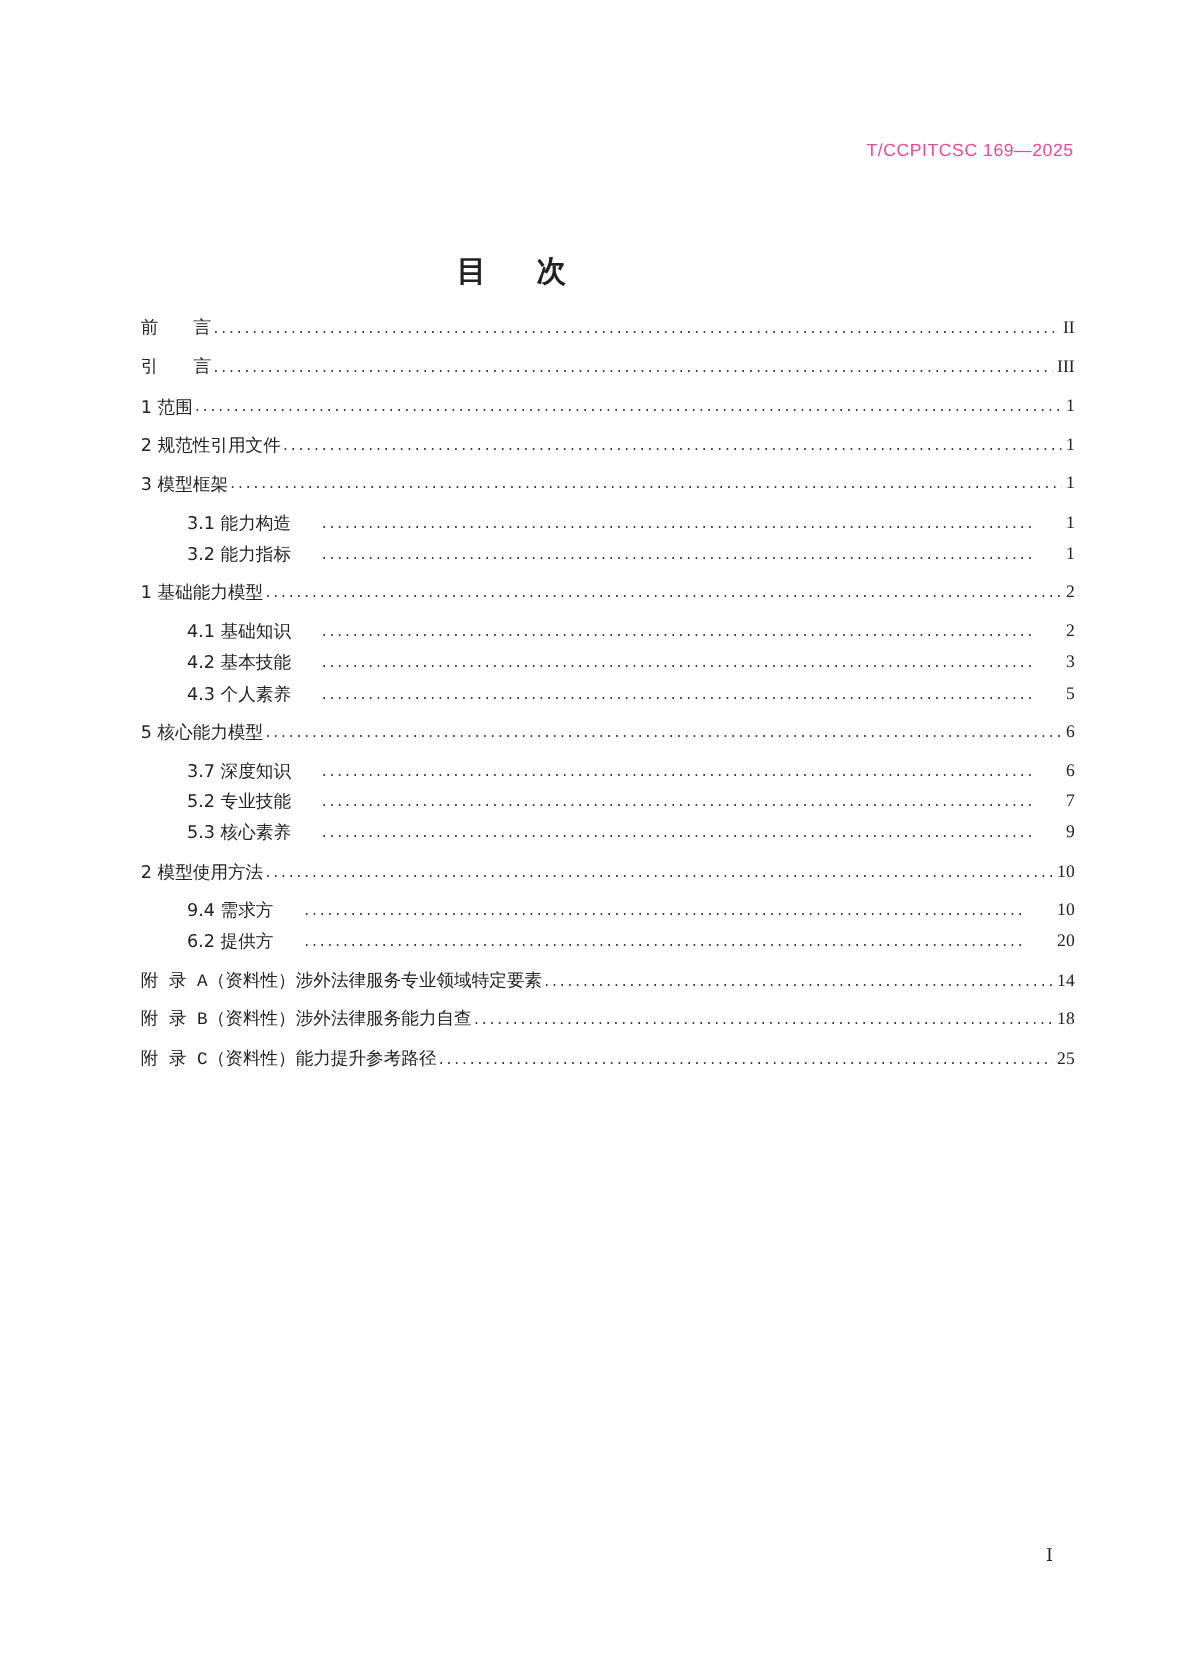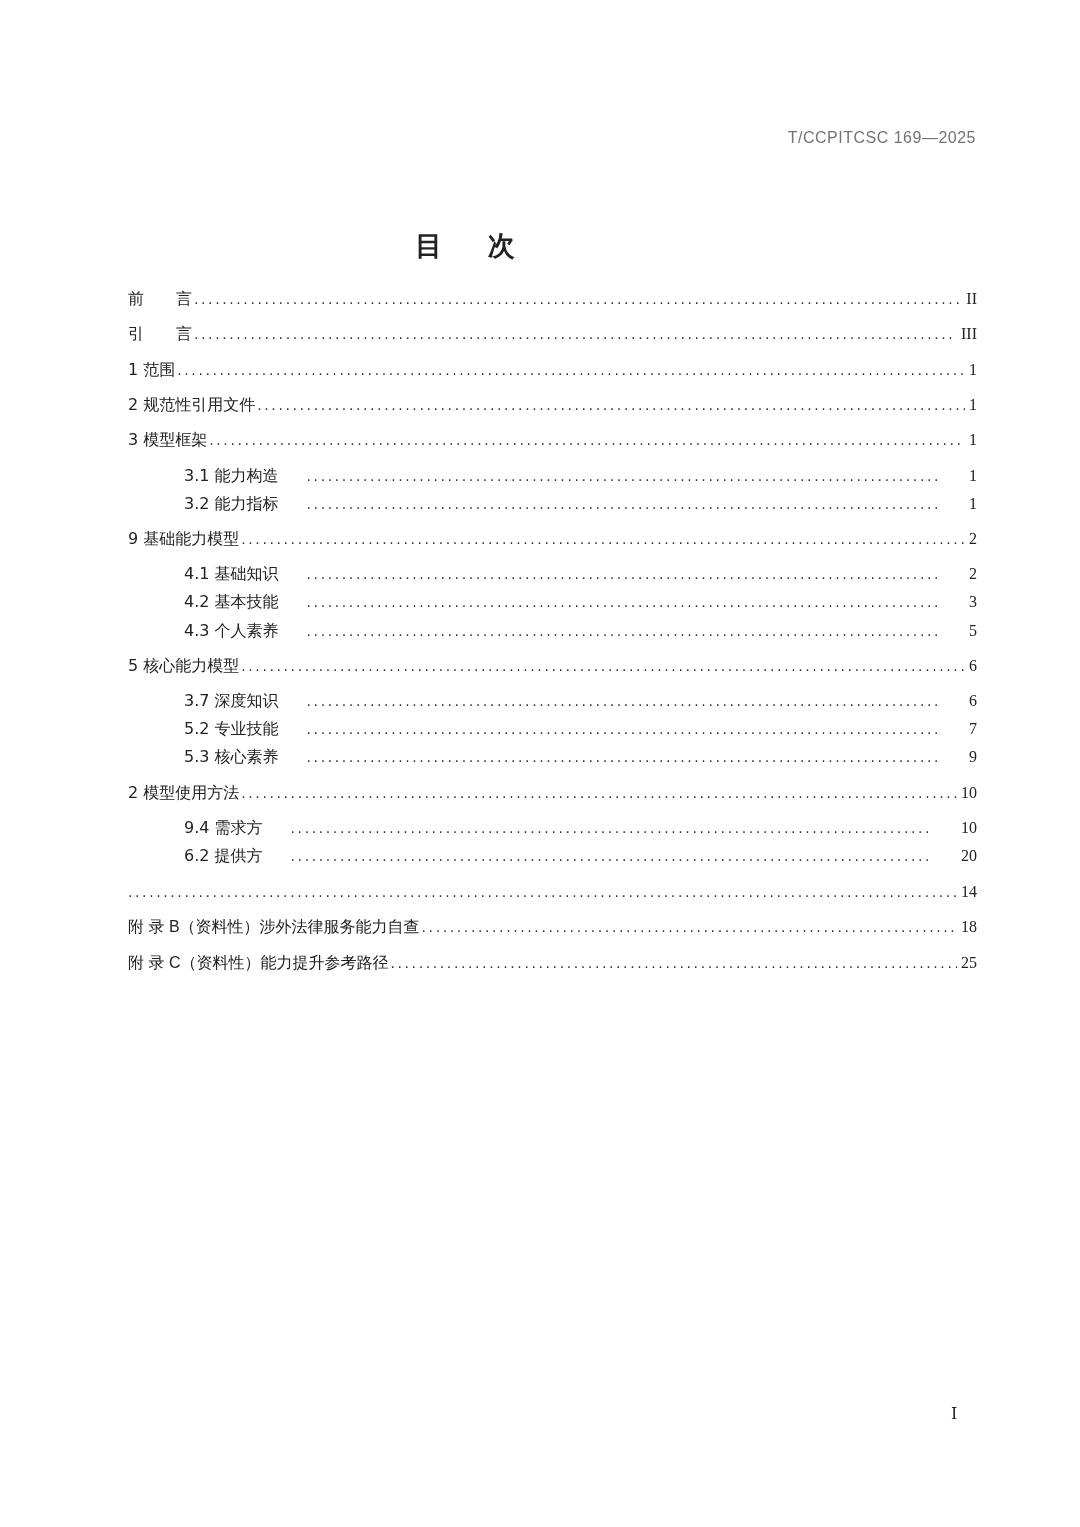--- a/index.html
+++ b/index.html
@@ -1,23 +1,23 @@
 <!DOCTYPE html>
 <html><head>
 <meta charset="utf-8">
 <style>
   html, body { margin:0; padding:0; background:#ffffff; }
   body { width:1080px; height:1527px; position:relative; overflow:hidden; font-family:"DejaVu Sans", sans-serif; color:#222; }
-  .std-code { position:absolute; top:129px; right:104px; font-size:16px; letter-spacing:0.5px; color:#737373; font-family:"Liberation Sans", sans-serif; }
+  .std-code { position:absolute; top:129px; right:104px; font-size:16px; letter-spacing:0.5px; color:#ec4899; font-family:"Liberation Sans", sans-serif; }
   .toc-title { position:absolute; top:228px; left:0; width:948px; text-align:center; font-size:27px; font-weight:bold; letter-spacing:18px; font-family:"DejaVu Sans", sans-serif; }
   .toc { position:absolute; top:282px; left:128px; width:849px; }
   .row { position:absolute; left:0; right:0; height:28px; display:flex; align-items:flex-end; font-size:16px; line-height:22px; }
-  .row.sub { left:56px;gap:26px; }
+  .row.sub { left:42px;gap:26px; }
   .label { white-space:nowrap; padding-right:2px; }
-  .label.serif { font-family:Liberation Sans, sans-serif; }
+  .label.serif { font-family:Liberation Mono, monospace; }
   .leader { flex:1; overflow:hidden; white-space:nowrap; letter-spacing:2.6px; color:#333; font-family:"DejaVu Sans", sans-serif; font-size:14px; }
   .leader::after { content:"........................................................................................................................................................................................................"; }
   .page { white-space:nowrap; padding-left:4px; font-family:Liberation Serif, serif; font-size:16px; }
   .folio { position:absolute; top:1404px; left:951px; font-family:"DejaVu Serif", serif; font-size:16px; }
 </style>
 </head>
 <body>
 
 <div class="std-code">T/CCPITCSC 169—2025</div>
 <div class="toc-title">目 次</div>
@@ -52,21 +52,21 @@
     <span class="label">3.1 能力构造</span>
       <span class="leader"></span>
       <span class="page">1</span>
   </div>
   <div class="row sub" style="top:205px">
     <span class="label">3.2 能力指标</span>
       <span class="leader"></span>
       <span class="page">1</span>
   </div>
   <div class="row" style="top:240px">
-    <span class="label">9 基础能力模型</span>
+    <span class="label">1 基础能力模型</span>
       <span class="leader"></span>
       <span class="page">2</span>
   </div>
   <div class="row sub" style="top:275px">
     <span class="label">4.1 基础知识</span>
       <span class="leader"></span>
       <span class="page">2</span>
   </div>
   <div class="row sub" style="top:303px">
     <span class="label">4.2 基本技能</span>
@@ -107,20 +107,21 @@
     <span class="label">9.4 需求方</span>
       <span class="leader"></span>
       <span class="page">10</span>
   </div>
   <div class="row sub" style="top:557px">
     <span class="label">6.2 提供方</span>
       <span class="leader"></span>
       <span class="page">20</span>
   </div>
   <div class="row" style="top:593px">
+    <span class="label serif">附 录 A（资料性）涉外法律服务专业领域特定要素</span>
       <span class="leader"></span>
       <span class="page">14</span>
   </div>
   <div class="row" style="top:628px">
     <span class="label serif">附 录 B（资料性）涉外法律服务能力自查</span>
       <span class="leader"></span>
       <span class="page">18</span>
   </div>
   <div class="row" style="top:664px">
     <span class="label serif">附 录 C（资料性）能力提升参考路径</span>

